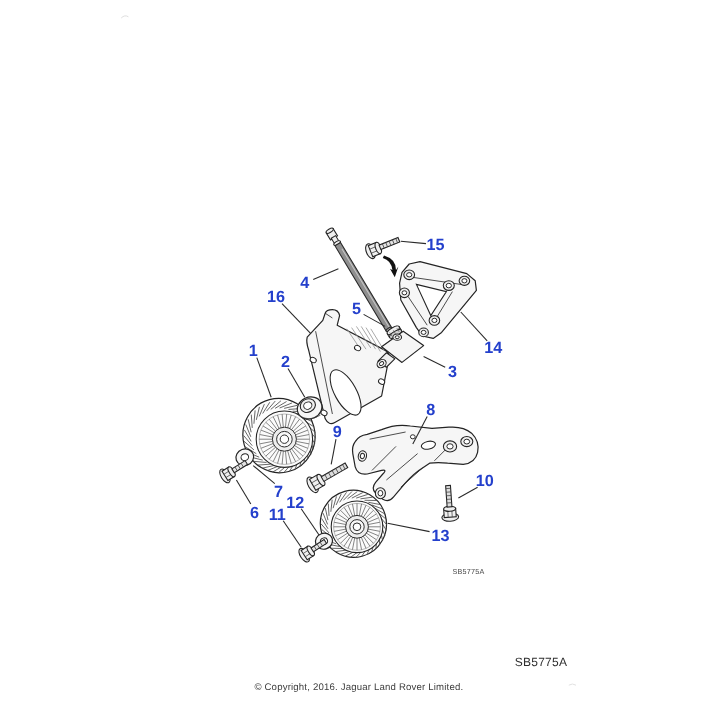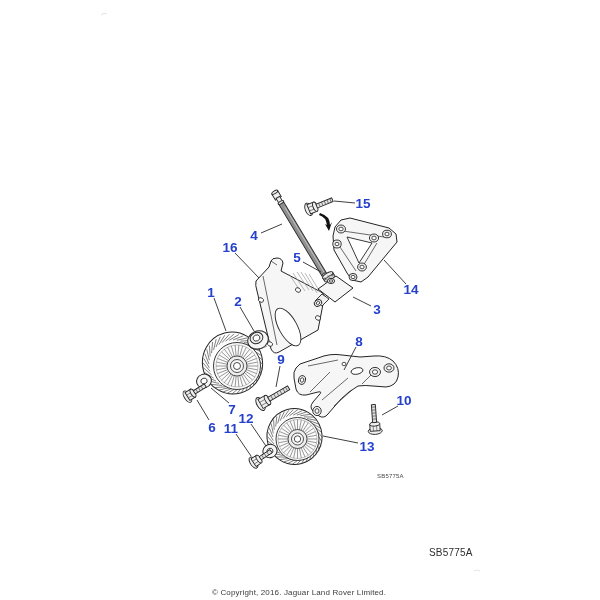--- a/index.html
+++ b/index.html
@@ -17,21 +17,21 @@
   .thin{stroke:#3a3a3a;stroke-width:0.6;fill:none;}
   .web{stroke:#2c2c2c;stroke-width:0.7;fill:none;}
   .leader{stroke:#2a2a2a;stroke-width:0.9;fill:none;}
   .callout{font:bold 13.5px "Liberation Sans", sans-serif;}
   .inline-code{font:6px "Liberation Sans", sans-serif;fill:#4a4a4a;letter-spacing:0.2px;}
   .footer-code{
     position:absolute;left:429px;top:547px;
     font:10px "Liberation Sans", sans-serif;color:#2e2e2e;letter-spacing:0.2px;
   }
   .copyright{
-    position:absolute;left:212px;top:588px;width:200px;
+    position:absolute;left:212px;top:568px;width:200px;
     font:8px "Liberation Sans", sans-serif;color:#3c3c3c;letter-spacing:0.15px;
   }
 </style>
 </head>
 <body>
 
 <div id="stage">
 <svg id="diagram" width="600" height="600" viewBox="0 0 600 600">
 
   <path d="M101,15 q3,-3 6,-1" stroke="#dcdcdc" stroke-width="0.8" fill="none"></path>

